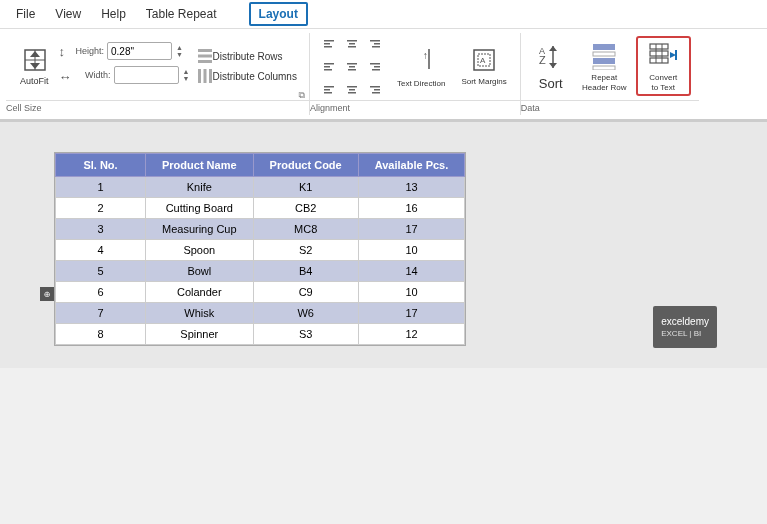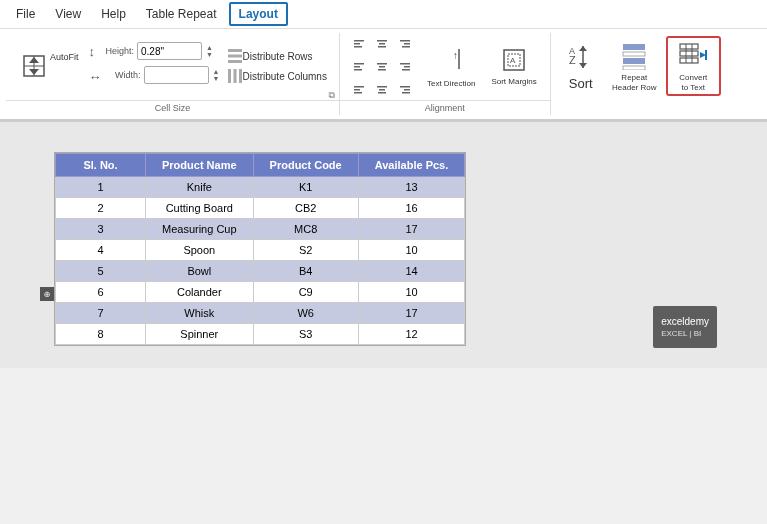--- a/index.html
+++ b/index.html
@@ -31,20 +31,21 @@
       padding: 3px 8px;
       cursor: pointer;
       font-size: 12px;
       color: #333;
       border-radius: 2px;
     }
     .menu-item.active {
       color: #1a6fb5;
       border-bottom: 2px solid #1a6fb5;
       font-weight: 500;
+      margin-left: 20px;
     }
     .menu-item.highlighted {
       border: 2px solid #1a6fb5;
       color: #1a6fb5;
       font-weight: 600;
     }
 
     
     .ribbon {
       background: #fff;
@@ -66,37 +67,38 @@
     }
     .ribbon-group:last-child { border-right: none; }
 
     .ribbon-group-label {
       font-size: 9px;
       color: #666;
       position: absolute;
       bottom: 2px;
       left: 0;
       right: 0;
-      text-align: center;
+      text-align: left;
       border-top: 1px solid #ddd;
       padding-top: 2px;
     }
 
     .ribbon-tools {
       display: flex;
       align-items: center;
       flex: 1;
       gap: 4px;
       padding-bottom: 16px;
     }
 
     
     .btn-large {
       display: flex;
-      align-items: flex-start;
+      flex-direction: column;
+      align-items: flex-end;
       justify-content: center;
       padding: 4px 6px;
       cursor: pointer;
       border-radius: 3px;
       min-width: 40px;
       font-size: 9px;
       color: #333;
       gap: 2px;
     }
 
@@ -503,20 +505,21 @@
               <rect x="2" y="18" width="18" height="5" fill="none" stroke="#555" stroke-width="1.2"></rect>
               <line x1="8" y1="4" x2="8" y2="23" stroke="#555" stroke-width="1"></line>
               <line x1="14" y1="4" x2="14" y2="23" stroke="#555" stroke-width="1"></line>
               <polygon points="22,12 28,15 22,18" fill="#1a6fb5"></polygon>
               <line x1="28" y1="10" x2="28" y2="20" stroke="#1a6fb5" stroke-width="2"></line>
             </svg>
           </div>
           <span style="font-size:8px;text-align:center;line-height:1.2;">Convert to Text</span>
         </div>
       </div>
+      <span class="ribbon-group-label">Data</span>
     </div>
 
   </div>
 </div>
 
 <div class="content-area">
   
   <div class="move-handle">⊕</div>
 
   

